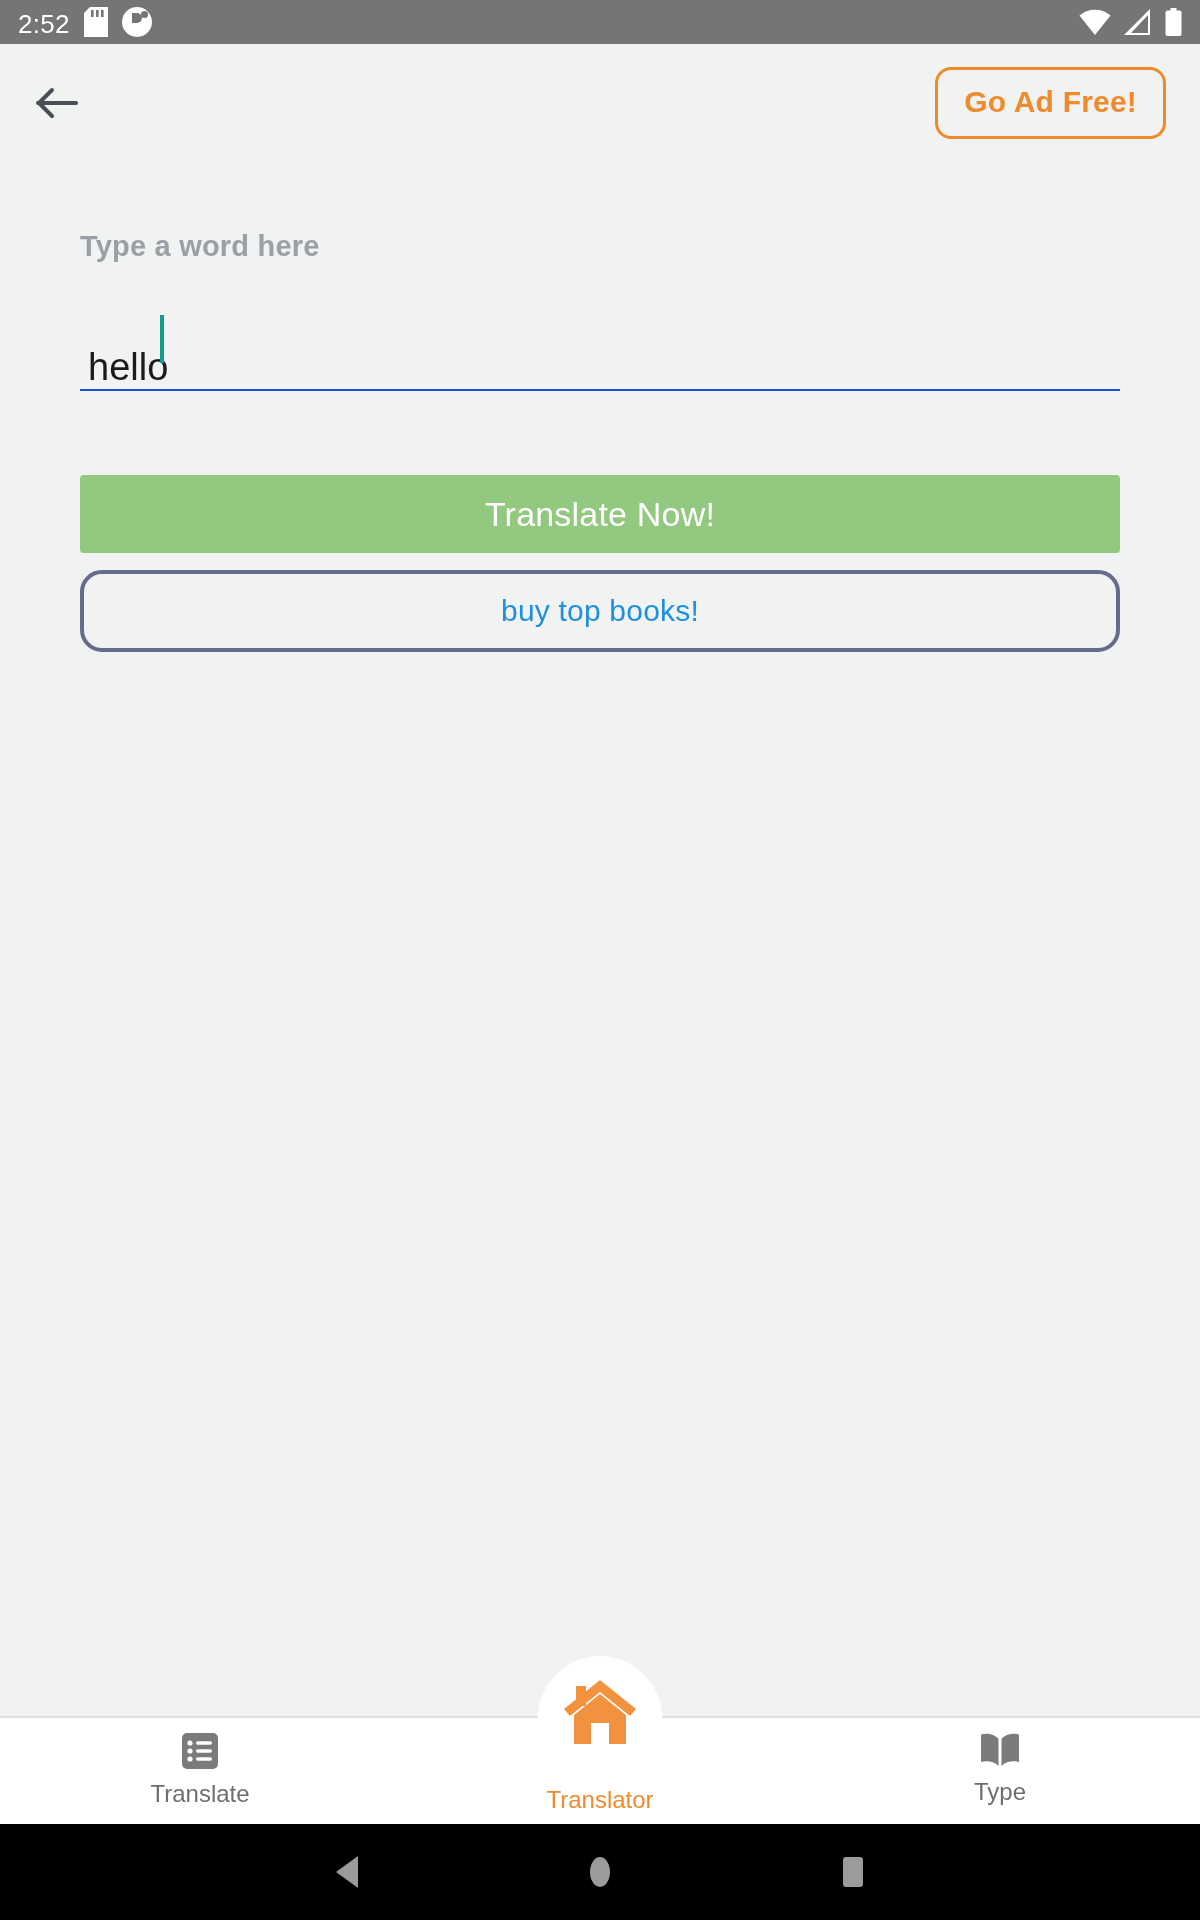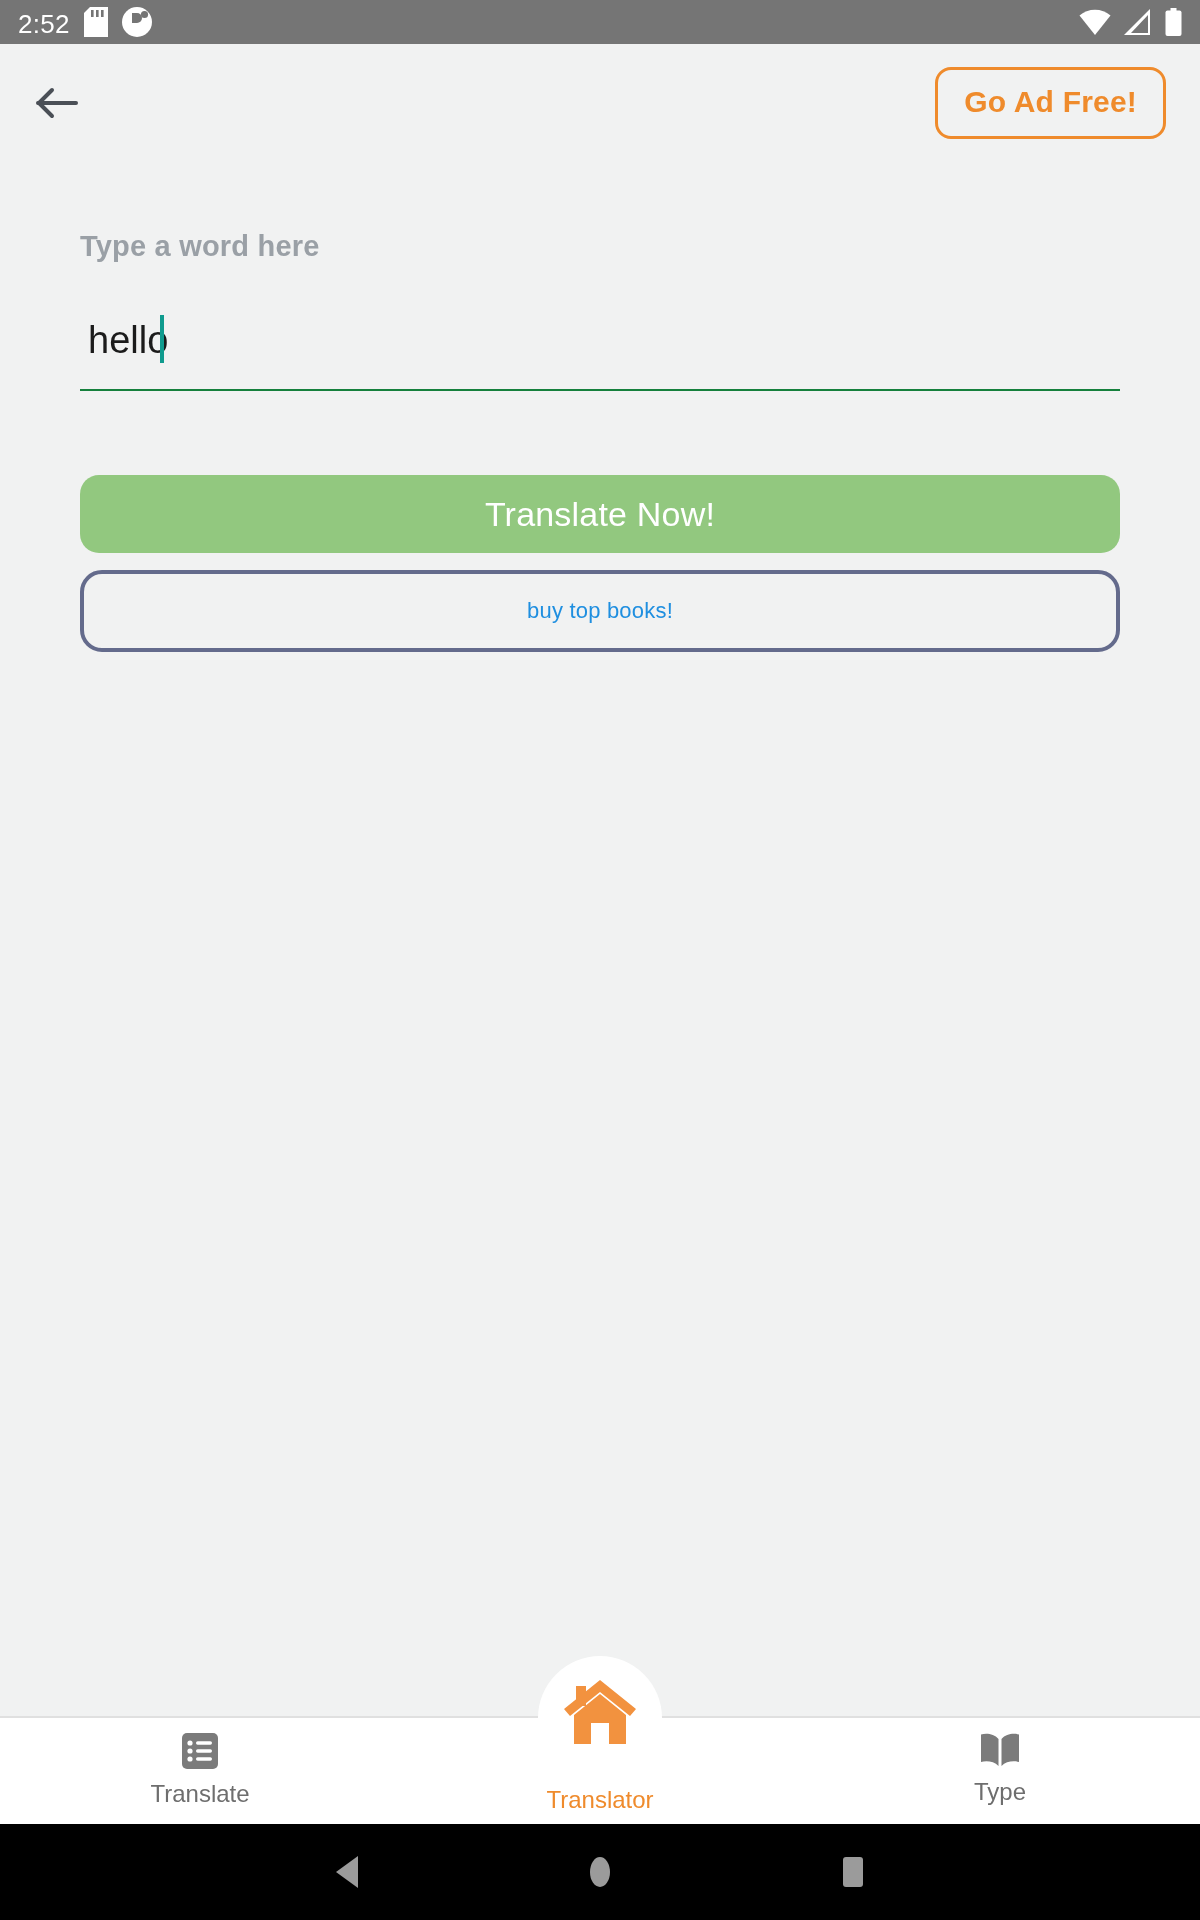--- a/index.html
+++ b/index.html
@@ -102,22 +102,22 @@
   }
 
   .field {
     margin-bottom: 4px;
   }
 
   .field-input-wrap {
     position: relative;
     height: 100px;
     display: flex;
-    align-items: center;
-    border-bottom: 2px solid #15803d;
+    align-items: flex-end;
+    border-bottom: 2px solid #1d4ed8;
     margin-top: 30px;
   }
 
   .field-value {
     font-size: 38px;
     color: #1b1b1b;
     line-height: 1;
     padding-left: 8px;
     background: transparent;
     border: none;
@@ -140,41 +140,41 @@
 
   
   .btn-translate {
     display: block;
     width: 100%;
     margin: 0 auto;
     max-width: 1078px;
     background: #92c87f;
     color: #ffffff;
     border: none;
-    border-radius: 19px;
+    border-radius: 4px;
     height: 78px;
     font-size: 34px;
     cursor: pointer;
     font-family: "Liberation Sans", sans-serif;
     letter-spacing: 0.2px;
   }
 
   .btn-books-wrap {
     display: flex;
     justify-content: center;
     margin-top: 17px;
   }
   .btn-books {
     width: 1068px;
     background: transparent;
     color: #1f8fe0;
     border: 4px solid #646b8c;
     border-radius: 22px;
     height: 82px;
-    font-size: 22px;
+    font-size: 30px;
     cursor: pointer;
     font-family: "Liberation Sans", sans-serif;
     letter-spacing: 0.2px;
   }
 
   
   .bottomnav {
     position: relative;
     flex: 0 0 auto;
     height: 108px;

